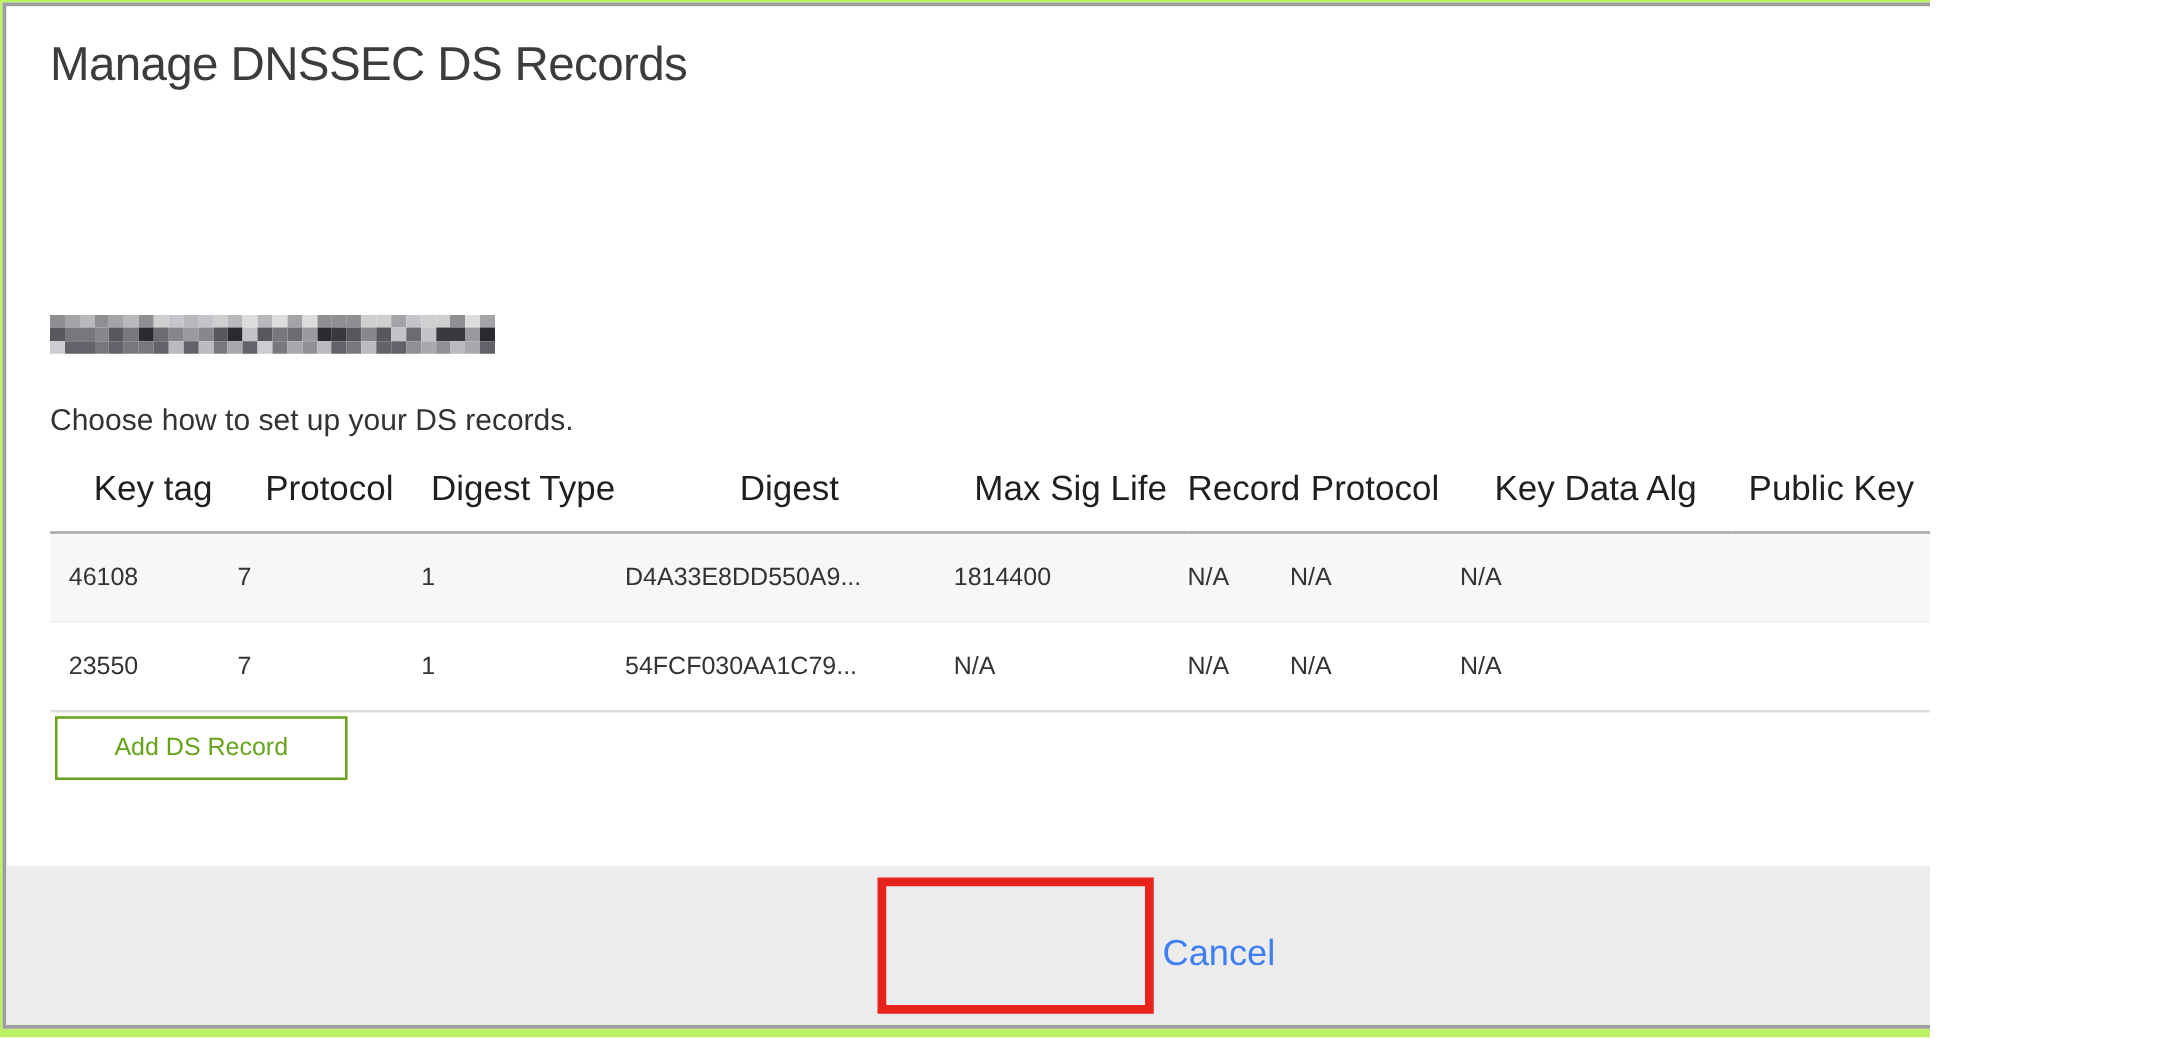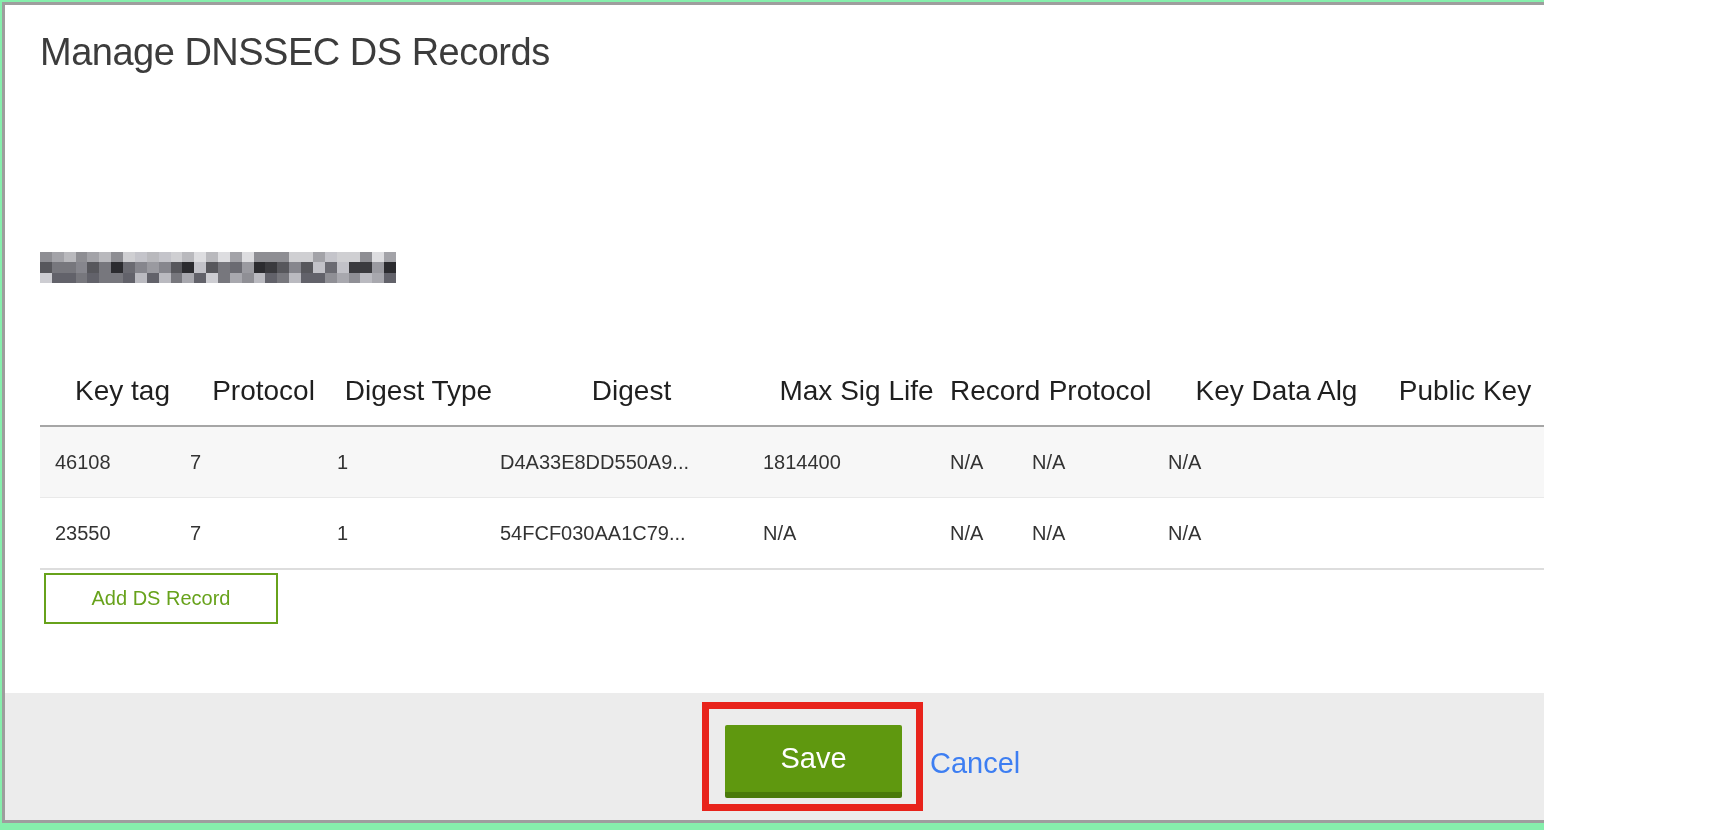--- a/index.html
+++ b/index.html
@@ -1,16 +1,16 @@
 <!DOCTYPE html>
 <html><head>
 <meta charset="utf-8">
 <style>
   html,body{margin:0;padding:0;background:#fff;}
-  .screen{position:relative;width:1544px;height:830px;background:#86efac;overflow:hidden;
+  .screen{position:relative;width:1544px;height:830px;background:#bef264;overflow:hidden;
           font-family:"Liberation Sans","DejaVu Sans",sans-serif;}
   .modal{position:absolute;left:2px;top:2px;width:1728px;height:821px;box-sizing:border-box;
          border:3px solid #9e9e9e;background:#fff;}
   .title{position:absolute;left:35px;top:26px;font-size:38px;font-weight:400;color:#3c3c3c;
          letter-spacing:-0.5px;line-height:1.15;}
   .close-btn{position:absolute;right:32px;top:22px;width:36px;height:36px;cursor:pointer;
              display:flex;align-items:center;justify-content:center;background:none;border:none;padding:0;}
   .mosaic{position:absolute;left:35px;top:247px;width:356px;height:31px;display:grid;
           grid-template-columns:repeat(30,1fr);grid-template-rows:repeat(3,1fr);}
   .mosaic i{display:block;width:100%;height:100%;}
@@ -138,20 +138,21 @@
         <i style="background: rgb(98, 98, 106);"></i>
         <i style="background: rgb(98, 98, 106);"></i>
         <i style="background: rgb(143, 143, 149);"></i>
         <i style="background: rgb(168, 168, 174);"></i>
         <i style="background: rgb(143, 143, 149);"></i>
         <i style="background: rgb(186, 186, 192);"></i>
         <i style="background: rgb(168, 168, 174);"></i>
         <i style="background: rgb(98, 98, 106);"></i>
       </div>
 
+    <div class="subtitle">Choose how to set up your DS records.</div>
 
     <table class="ds-table">
       <colgroup>
         <col style="width:150px">
           <col style="width:147px">
           <col style="width:163px">
         <col style="width:263px">
           <col style="width:187px">
           <col style="width:82px">
         <col style="width:136px">
@@ -230,18 +231,17 @@
             </button>
           </td>
         </tr>
       </tbody>
     </table>
 
     <button class="add-btn">Add DS Record</button>
 
     <div class="footer"></div>
 
-    <button class="save-btn">Save</button>
     <div class="annotation"></div>
     <a class="cancel-link">Cancel</a>
 
   </div>
 </div>
 
 </body></html>

